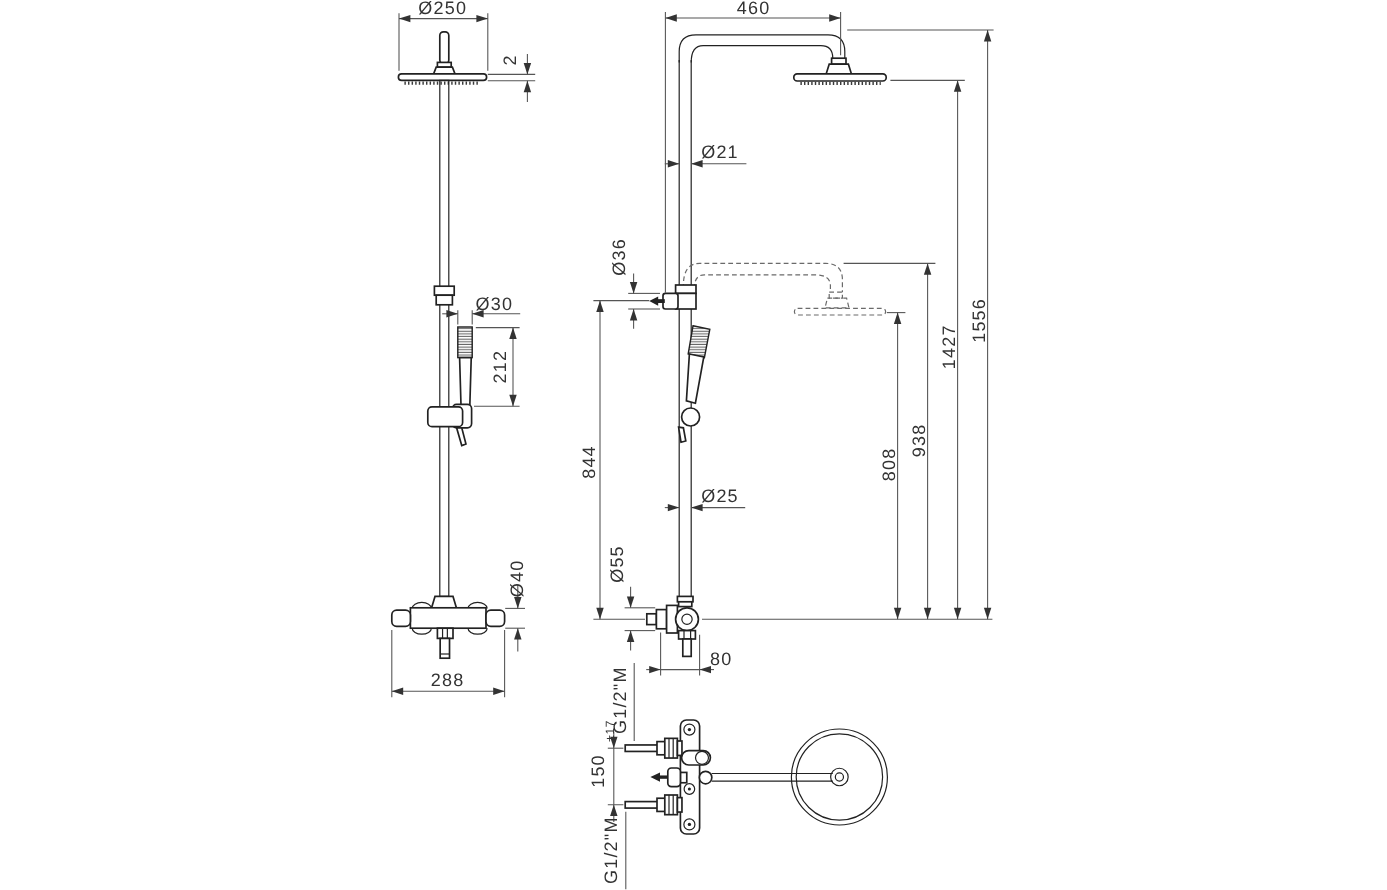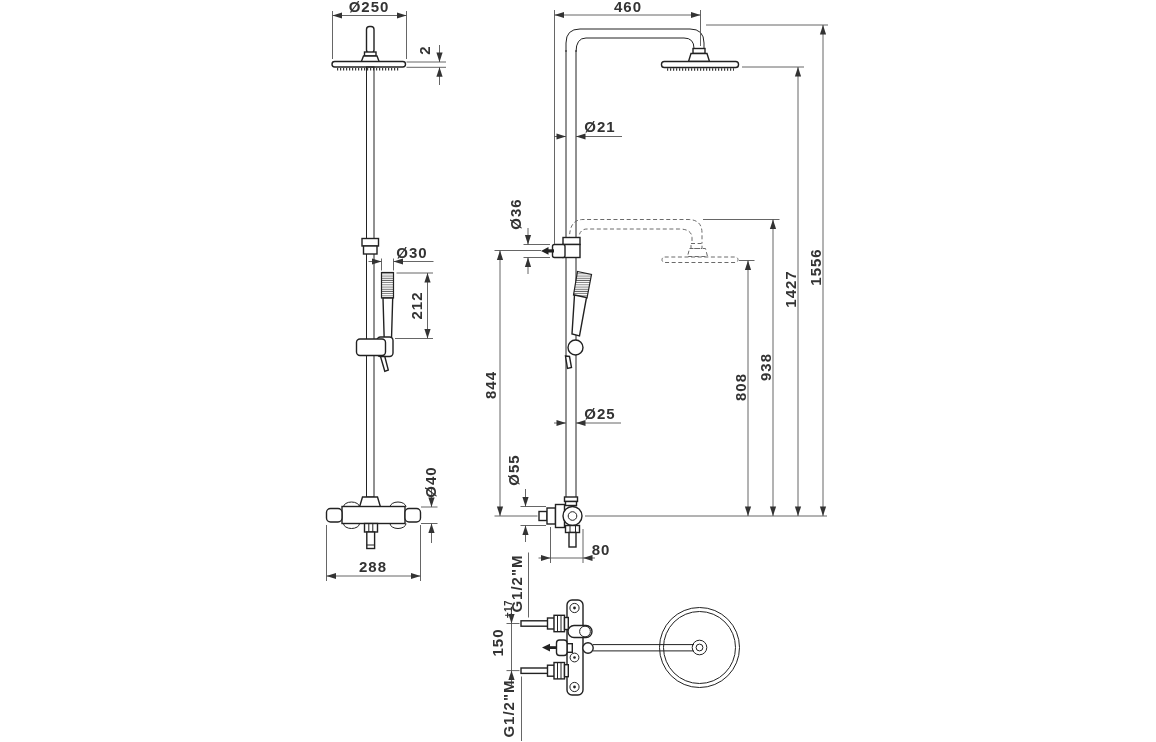--- a/index.html
+++ b/index.html
@@ -1,17 +1,17 @@
 <!DOCTYPE html>
 <html><head>
 <meta charset="utf-8">
 <style>
   html,body{margin:0;padding:0;background:#ffffff;}
   #canvas{position:relative;width:1156px;height:742px;background:#ffffff;overflow:hidden;
-          font-family:"Liberation Sans","DejaVu Sans",sans-serif;font-weight:bold;}
+          font-family:"Liberation Sans","DejaVu Sans",sans-serif;}
   svg text{font-family:"Liberation Sans","DejaVu Sans",sans-serif;fill:#333;font-size:15px;letter-spacing:1px;}
   svg text.small{font-size:10px;letter-spacing:0.5px;}
   .obj{stroke:#222;stroke-width:1.4;fill:#fff;}
   .objthin{stroke:#222;stroke-width:1;fill:none;}
   .dimline{stroke:#555;stroke-width:0.9;fill:none;}
   .phantom{stroke:#6a6a6a;stroke-width:1;fill:none;stroke-dasharray:4 2.6;}
   .arw{fill:#333;stroke:none;}
   .solidfill{fill:#222;stroke:none;}
   .spray{stroke:#3a3a3a;stroke-width:2.6;stroke-dasharray:1.2 1.8;fill:none;}
 </style>

